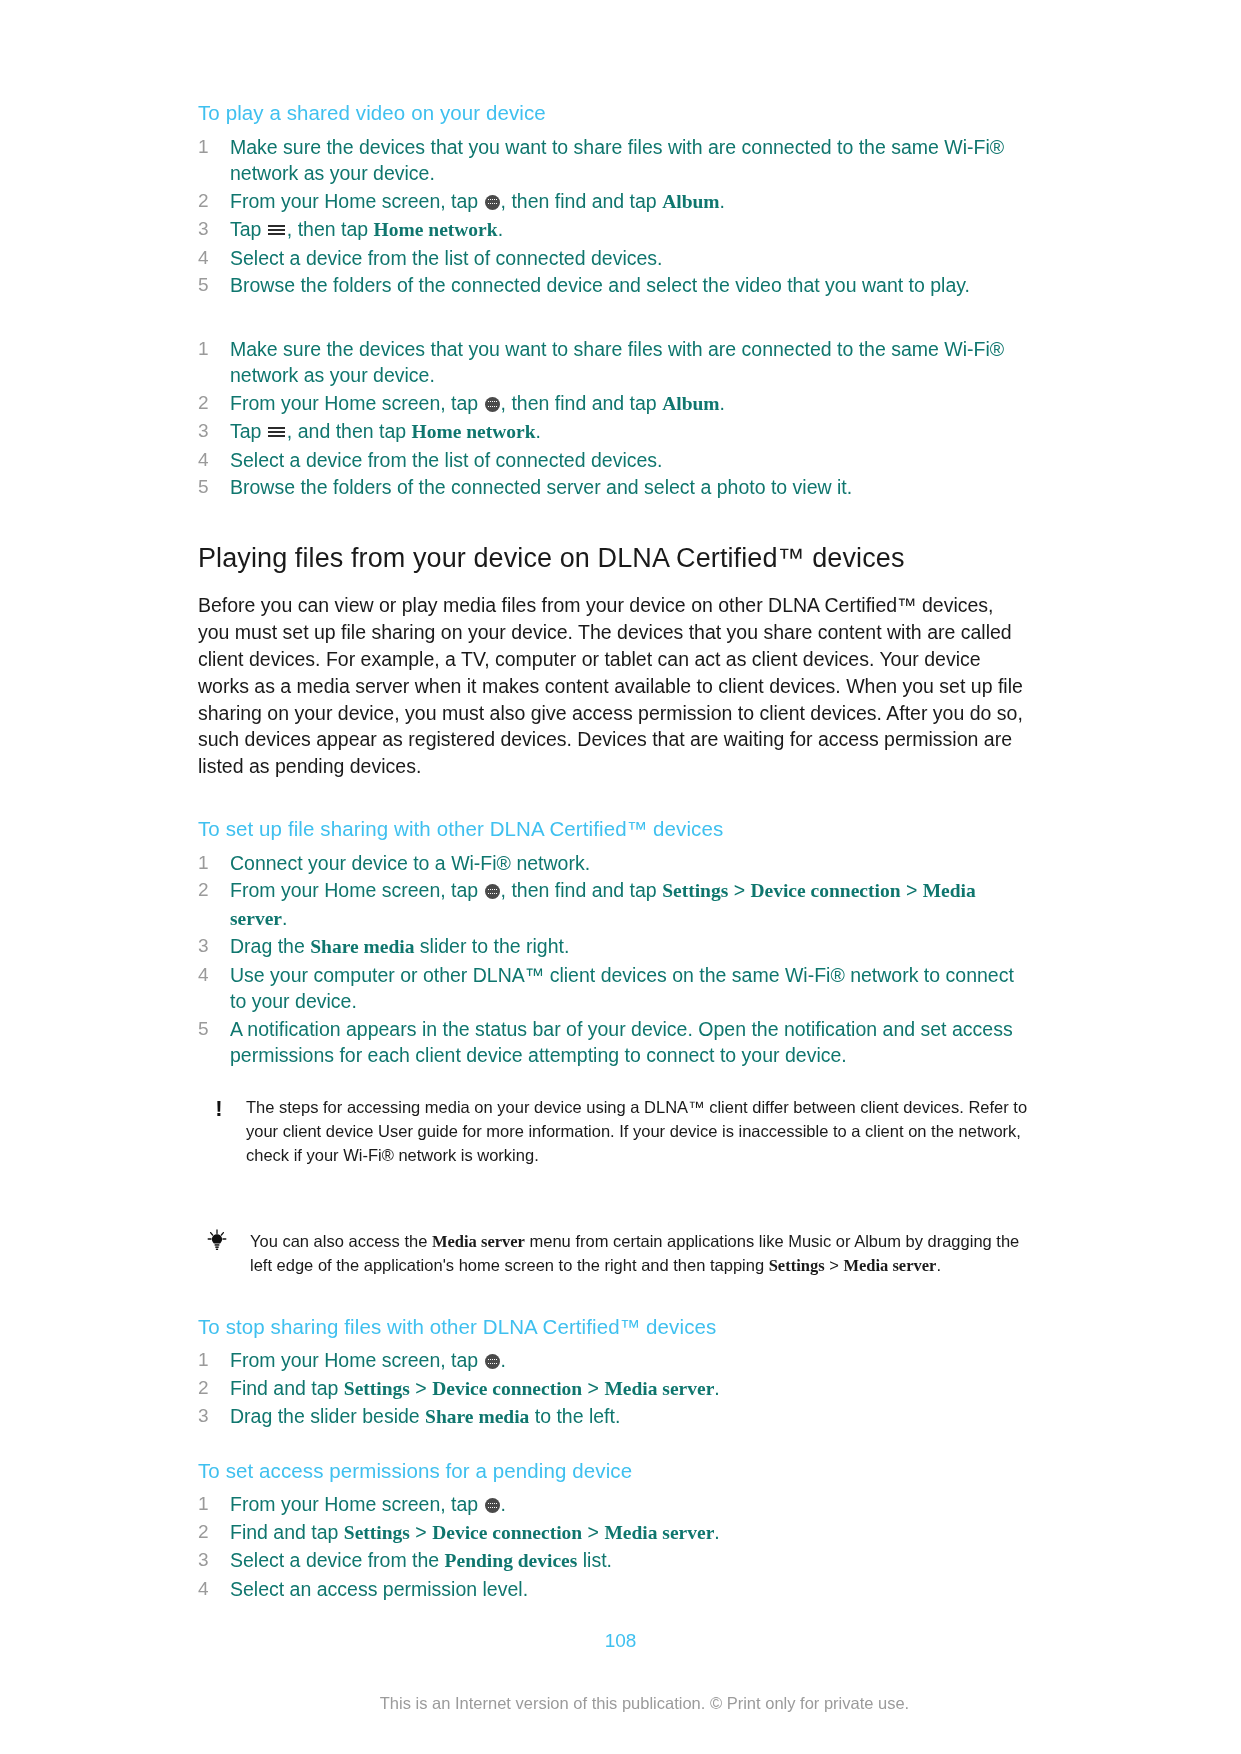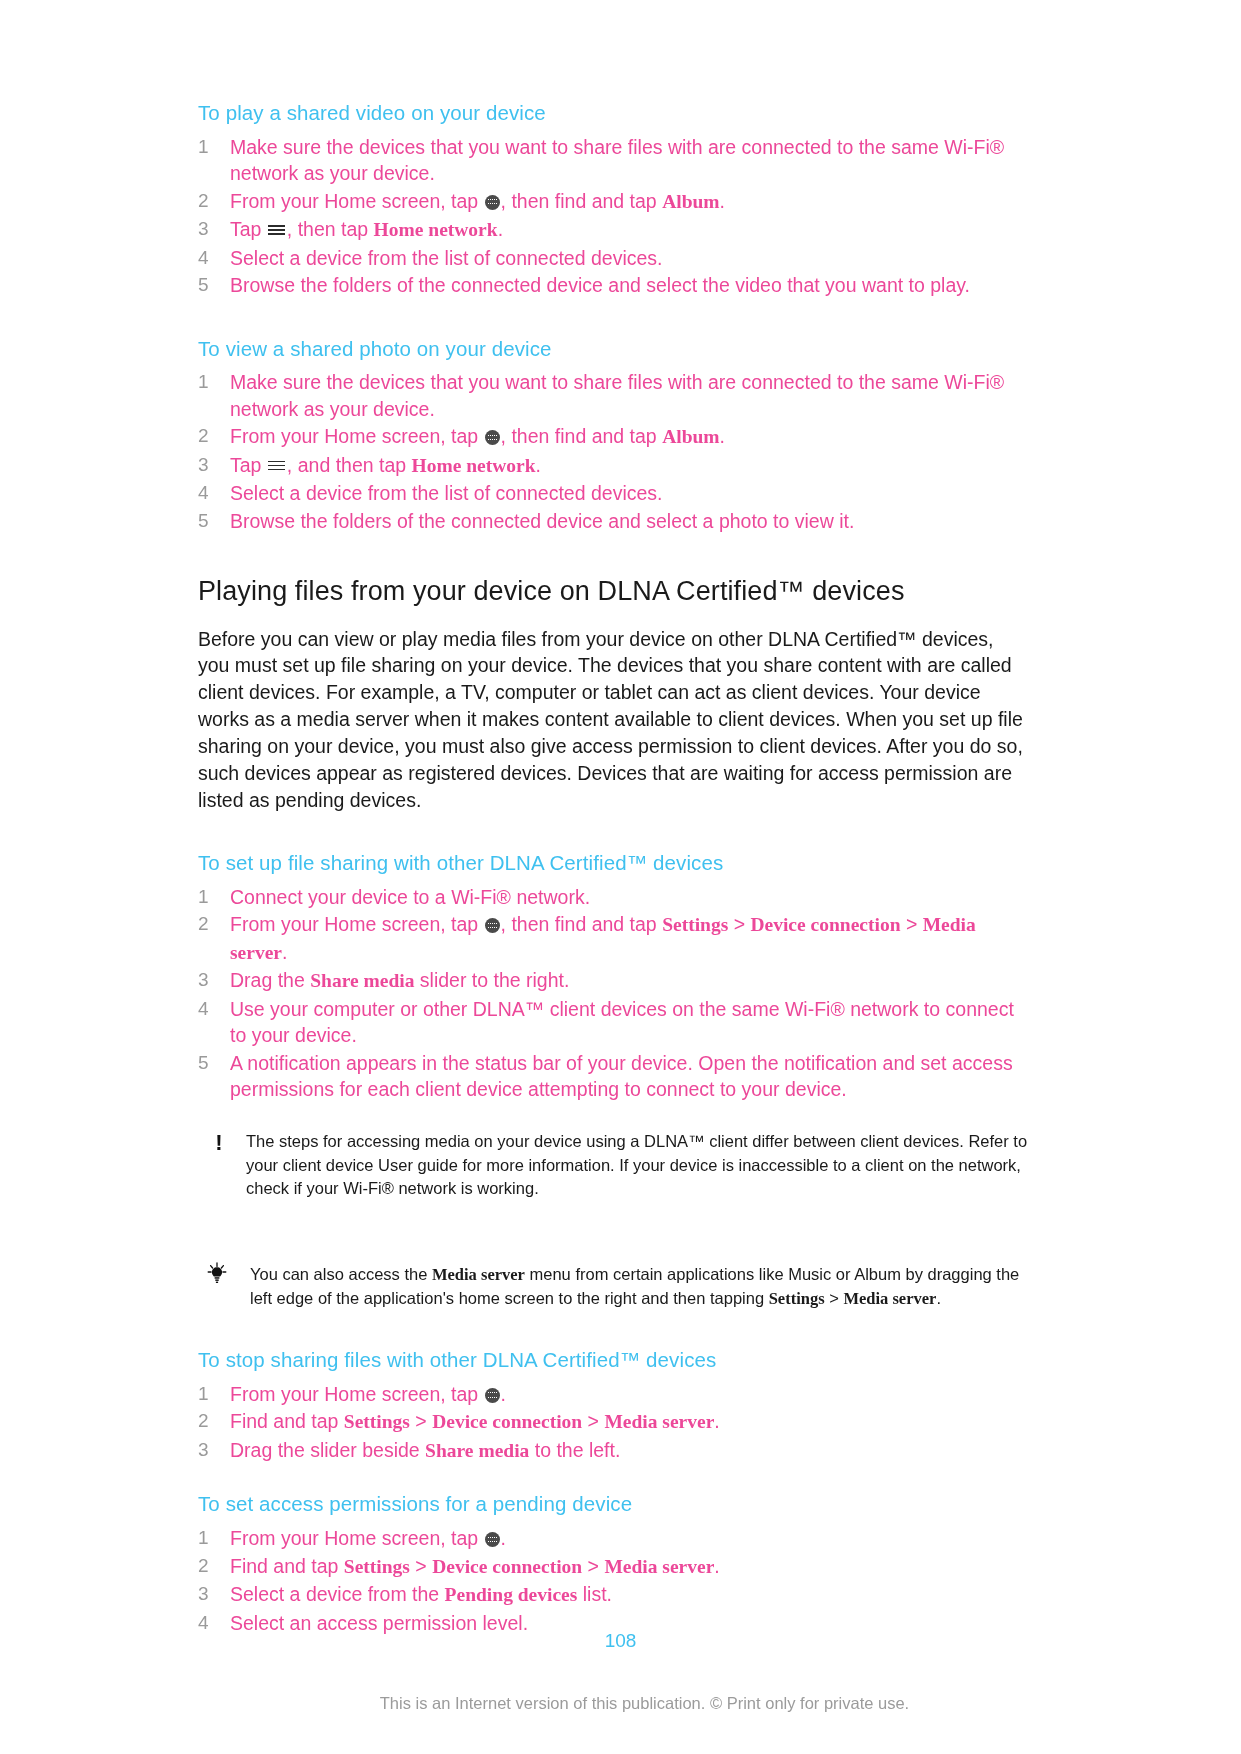--- a/index.html
+++ b/index.html
@@ -52,21 +52,21 @@
     padding: 0;
     list-style: none;
     counter-reset: stepnum;
   }
   ol.steps > li {
     counter-increment: stepnum;
     position: relative;
     padding-left: 32px;
     font-size: 19.5px;
     line-height: 1.36;
-    color: #ec4899;
+    color: #0f766e;
     margin: 0 0 1px 0;
   }
   ol.steps > li::before {
     content: counter(stepnum);
     position: absolute;
     left: 0;
     top: 0;
     width: 20px;
     text-align: left;
     color: #9a9a9a;
@@ -192,27 +192,26 @@
     <ol class="steps">
       <li><span>Make sure the devices that you want to share files with are connected to the same Wi-Fi® network as your device.</span></li>
       <li><span>From your Home screen, tap </span><span class="icon-appdrawer"></span><span>, then find and tap </span><b>Album</b><span>.</span></li>
       <li><span>Tap </span><span class="icon-hamburger"><i></i><i></i><i></i></span><span>, then tap </span><b>Home network</b><span>.</span></li>
       <li><span>Select a device from the list of connected devices.</span></li>
       <li><span>Browse the folders of the connected device and select the video that you want to play.</span></li>
     </ol>
 
     <div class="gap-lg"></div>
 
-    <h3 class="sub-heading">To view a shared photo on your device</h3>
     <ol class="steps">
       <li><span>Make sure the devices that you want to share files with are connected to the same Wi-Fi® network as your device.</span></li>
       <li><span>From your Home screen, tap </span><span class="icon-appdrawer"></span><span>, then find and tap </span><b>Album</b><span>.</span></li>
       <li><span>Tap </span><span class="icon-hamburger"><i></i><i></i><i></i></span><span>, and then tap </span><b>Home network</b><span>.</span></li>
       <li><span>Select a device from the list of connected devices.</span></li>
-      <li><span>Browse the folders of the connected device and select a photo to view it.</span></li>
+      <li><span>Browse the folders of the connected server and select a photo to view it.</span></li>
     </ol>
 
     <div class="gap-lg"></div>
 
     <h2 class="section-heading">Playing files from your device on DLNA Certified™ devices</h2>
     <p class="body-text">Before you can view or play media files from your device on other DLNA Certified™ devices, you must set up file sharing on your device. The devices that you share content with are called client devices. For example, a TV, computer or tablet can act as client devices. Your device works as a media server when it makes content available to client devices. When you set up file sharing on your device, you must also give access permission to client devices. After you do so, such devices appear as registered devices. Devices that are waiting for access permission are listed as pending devices.</p>
 
     <div class="gap-lg"></div>
 
     <h3 class="sub-heading">To set up file sharing with other DLNA Certified™ devices</h3>

